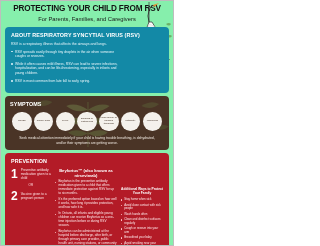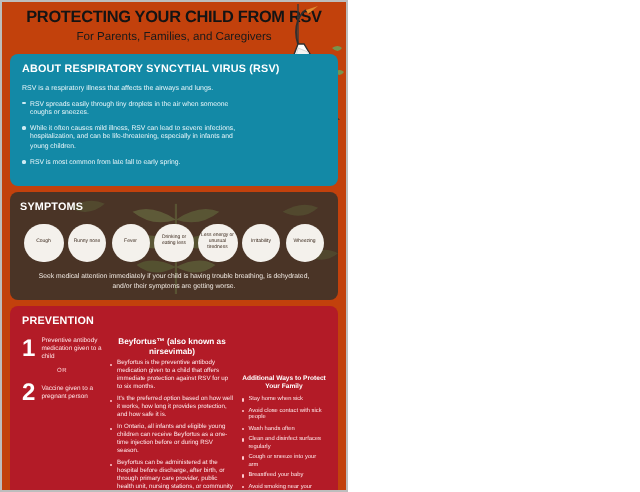--- a/index.html
+++ b/index.html
@@ -5,21 +5,21 @@
   * { box-sizing: border-box; margin: 0; padding: 0; }
   html, body {
     width: 174px; height: 246px;
     font-family: "Liberation Sans", sans-serif;
     background: #ffffff;
     overflow: hidden;
   }
   #poster {
     position: relative;
     width: 174px; height: 246px;
-    background: #c2410c;
+    background: #86efac;
     border: 1px solid #bdbdbd;
     overflow: hidden;
   }
 
   
   .header { position: relative; padding: 4px 10px 2px 10px; text-align: center; }
   .title {
     font-size: 8.2px; font-weight: bold; color: #141414;
     letter-spacing: -0.15px; line-height: 1.05;
   }

